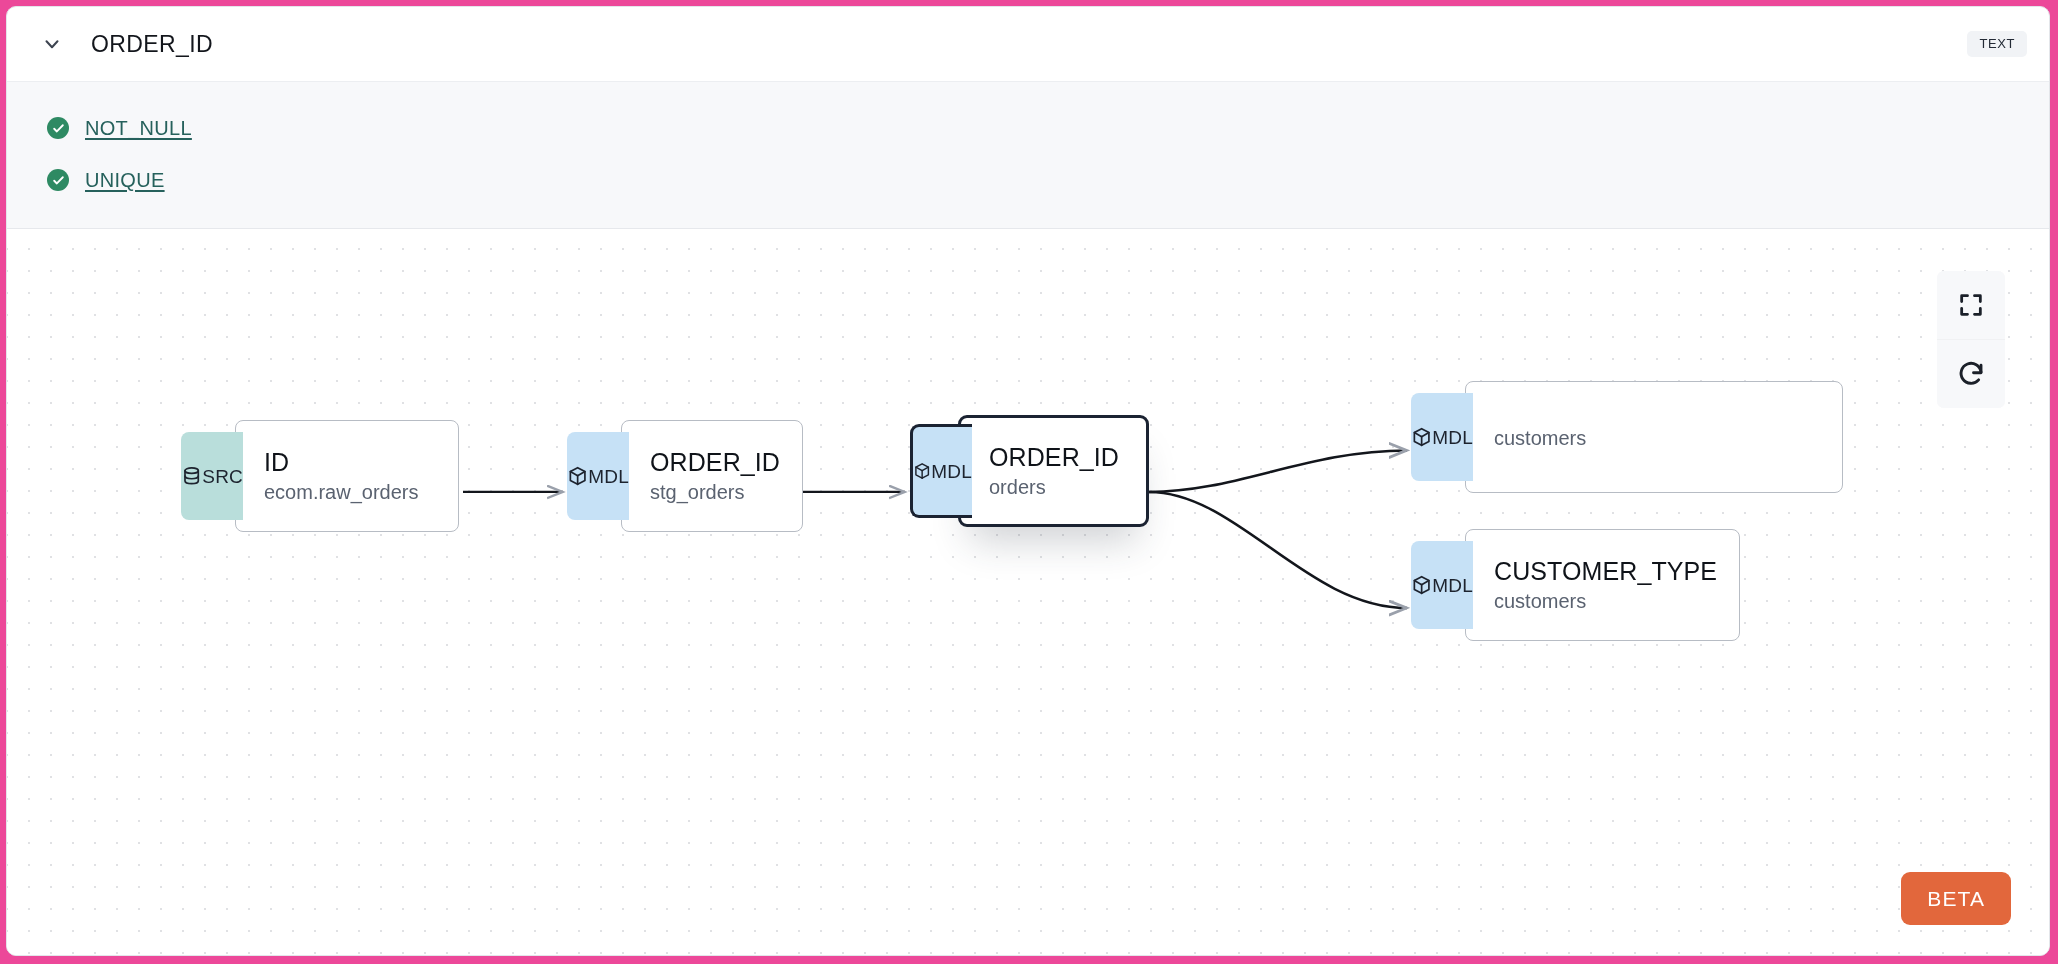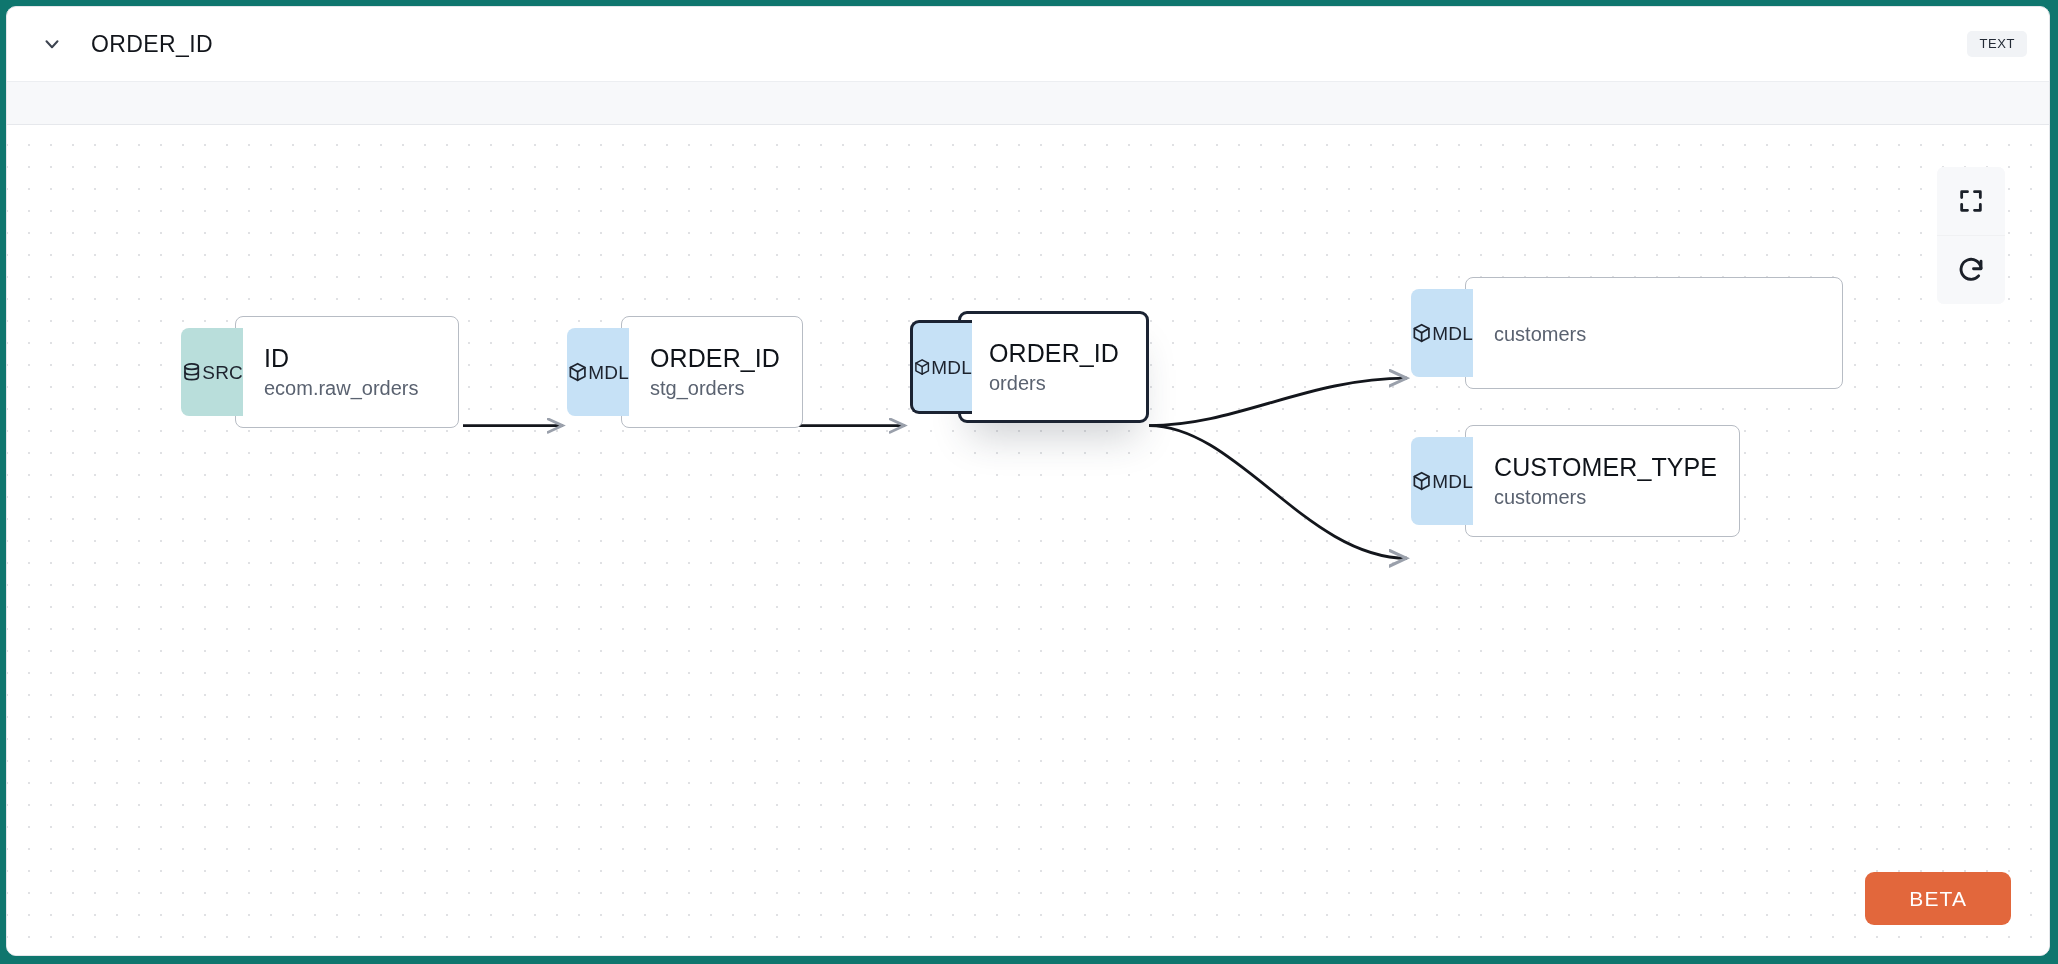--- a/index.html
+++ b/index.html
@@ -5,21 +5,21 @@
   html, body {
     margin: 0;
     padding: 0;
     background: #ffffff;
     font-family: "Liberation Sans", sans-serif;
   }
   #root {
     position: relative;
     width: 2058px;
     height: 964px;
-    background: #0f766e;
+    background: #ec4899;
     overflow: hidden;
   }
 
   
   .panel {
     position: absolute;
     left: 6px;
     top: 6px;
     width: 2044px;
     height: 950px;
@@ -232,21 +232,21 @@
   .ctrl-btn svg { display:block; }
 
   .beta-badge {
     position: absolute;
     right: 38px;
     bottom: 30px;
     background: #e2673c;
     color: #ffffff;
     font-size: 21px;
     letter-spacing: 1.1px;
-    padding: 16px 44px;
+    padding: 16px 26px;
     border-radius: 9px;
     line-height: 1;
     cursor: pointer;
     margin-left: 28px;
   }
 </style>
 </head>
 <body>
 
 <div id="root">
@@ -257,20 +257,36 @@
         <svg width="22" height="22" viewBox="0 0 24 24" fill="none" stroke="#3d4450" stroke-width="2.2" stroke-linecap="round" stroke-linejoin="round">
           <polyline points="6 9 12 15.5 18 9"></polyline>
         </svg>
       </div>
       <div class="col-title">ORDER_ID</div>
       <div class="type-badge">TEXT</div>
     </div>
 
 
     <div class="tests">
+      <div class="test-row">
+        <span class="check-icon">
+          <svg width="13" height="13" viewBox="0 0 24 24" fill="none" stroke="#ffffff" stroke-width="3.4" stroke-linecap="round" stroke-linejoin="round">
+            <polyline points="20 6 9 17.5 4 12.5"></polyline>
+          </svg>
+        </span>
+        <a class="test-link">NOT_NULL</a>
+      </div>
+      <div class="test-row">
+        <span class="check-icon">
+          <svg width="13" height="13" viewBox="0 0 24 24" fill="none" stroke="#ffffff" stroke-width="3.4" stroke-linecap="round" stroke-linejoin="round">
+            <polyline points="20 6 9 17.5 4 12.5"></polyline>
+          </svg>
+        </span>
+        <a class="test-link">UNIQUE</a>
+      </div>
     </div>
 
     <div class="graph">
 
       <svg class="graph-svg" viewBox="0 0 2042 682" preserveAspectRatio="none">
         <defs>
           <marker id="arrow" markerWidth="9" markerHeight="9" refX="7.6" refY="3.1" orient="auto" markerUnits="strokeWidth">
             <path d="M0,0.3 L7.4,3.1 L0,5.9" fill="none" stroke="#9aa0ab" stroke-width="1.1"></path>
           </marker>
         </defs>

